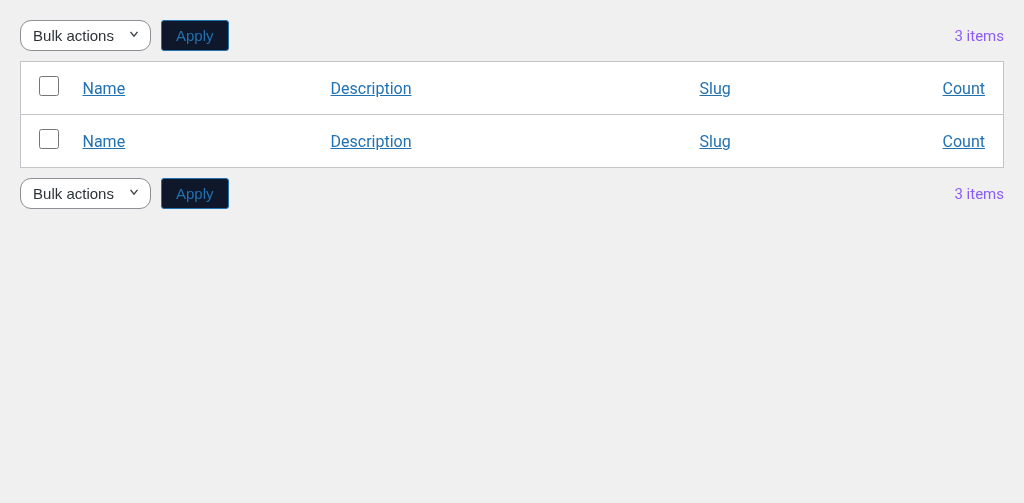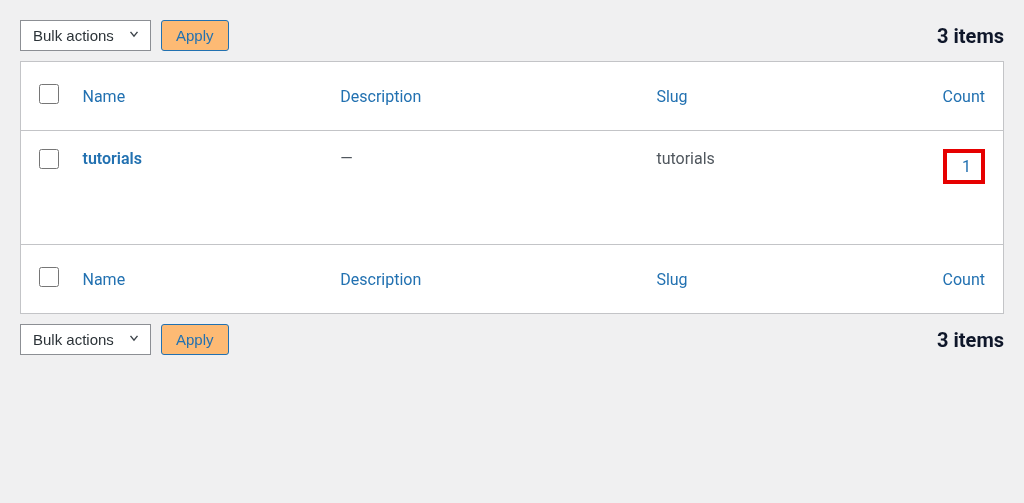--- a/index.html
+++ b/index.html
@@ -15,60 +15,62 @@
     align-items: center;
     justify-content: space-between;
     margin-bottom: 10px;
   }
   .tablenav.bottom { margin-top: 10px; margin-bottom: 0; }
   .actions { display: flex; align-items: center; gap: 10px; }
   .bulk-select {
     appearance: none;
     background: #fff;
     border: 1px solid #8c8f94;
-    border-radius: 0;
+    border-radius: 11px;
     padding: 6px 36px 6px 12px;
     font-size: 15px;
     color: #2c3338;
     cursor: pointer;
     position: relative;
+    text-align: center;
   }
   .select-wrap { position: relative; display: inline-block; }
   .select-wrap .chev {
     position: absolute;
     right: 10px;
     top: 50%;
     transform: translateY(-50%);
     pointer-events: none;
     color: #3c434a;
   }
   .button-secondary {
-    background: #fdba74;
+    background: #0f172a;
     border: 1px solid #2271b1;
     color: #2271b1;
     border-radius: 3px;
     padding: 6px 14px;
     font-size: 15px;
     cursor: pointer;
   }
-  .displaying-num { color: #0f172a; font-size: 20px; font-weight: bold; }
+  .displaying-num { color: #8b5cf6; font-size: 15px; }
   table.wp-list {
     width: 100%;
     border-collapse: collapse;
     background: #fff;
     border: 1px solid #c3c4c7;
   }
   table.wp-list thead th,
   table.wp-list tfoot th {
     text-align: left;
     font-weight: 400;
     color: #2271b1;
-    padding: 22px 18px;
+    padding: 14px 18px;
     border-bottom: 1px solid #c3c4c7;
     font-size: 16px;
+    text-decoration: underline;
   }
   table.wp-list tfoot th { border-top: 1px solid #c3c4c7; border-bottom: none; }
   table.wp-list th.check-col,
   table.wp-list td.check-col { width: 44px; padding-left: 18px; padding-right: 0; }
   table.wp-list th.count-col,
   table.wp-list td.count-col { text-align: right; width: 110px; }
   table.wp-list tbody td {
     padding: 18px 18px 60px 18px;
     vertical-align: top;
     border-bottom: 1px solid #e5e5e5;
@@ -117,27 +119,20 @@
   <thead>
     <tr>
       <th class="check-col"><input type="checkbox" style=""></th>
       <th><span class="col-link">Name</span></th>
       <th><span class="col-link">Description</span></th>
       <th><span class="col-link">Slug</span></th>
       <th class="count-col"><span class="col-link">Count</span></th>
     </tr>
   </thead>
   <tbody>
-    <tr>
-      <td class="check-col"><input type="checkbox" style=""></td>
-      <td><a class="row-title">tutorials</a></td>
-      <td><span class="dash">—</span></td>
-      <td class="slug-cell"><span>tutorials</span></td>
-      <td class="count-col"><span class="highlight-box"><a class="count-link">1</a></span></td>
-    </tr>
   </tbody>
   <tfoot>
     <tr>
       <th class="check-col"><input type="checkbox" style=""></th>
       <th><span class="col-link">Name</span></th>
       <th><span class="col-link">Description</span></th>
       <th><span class="col-link">Slug</span></th>
       <th class="count-col"><span class="col-link">Count</span></th>
     </tr>
   </tfoot>

